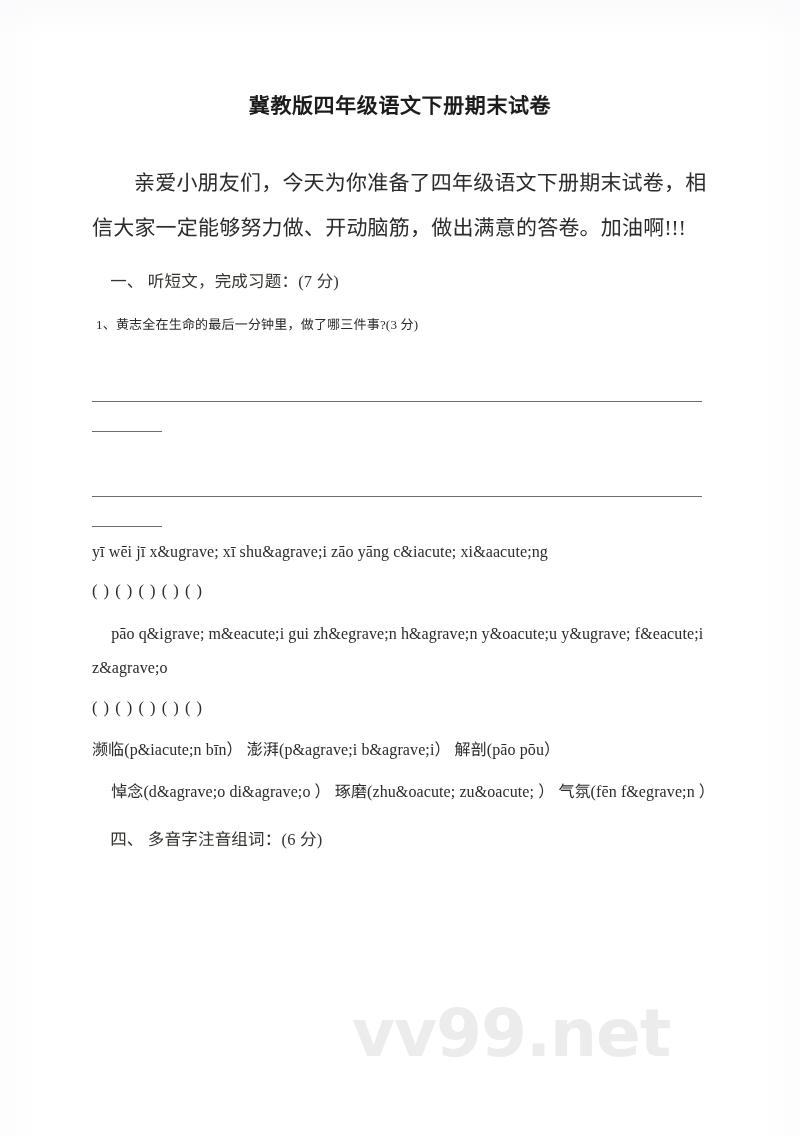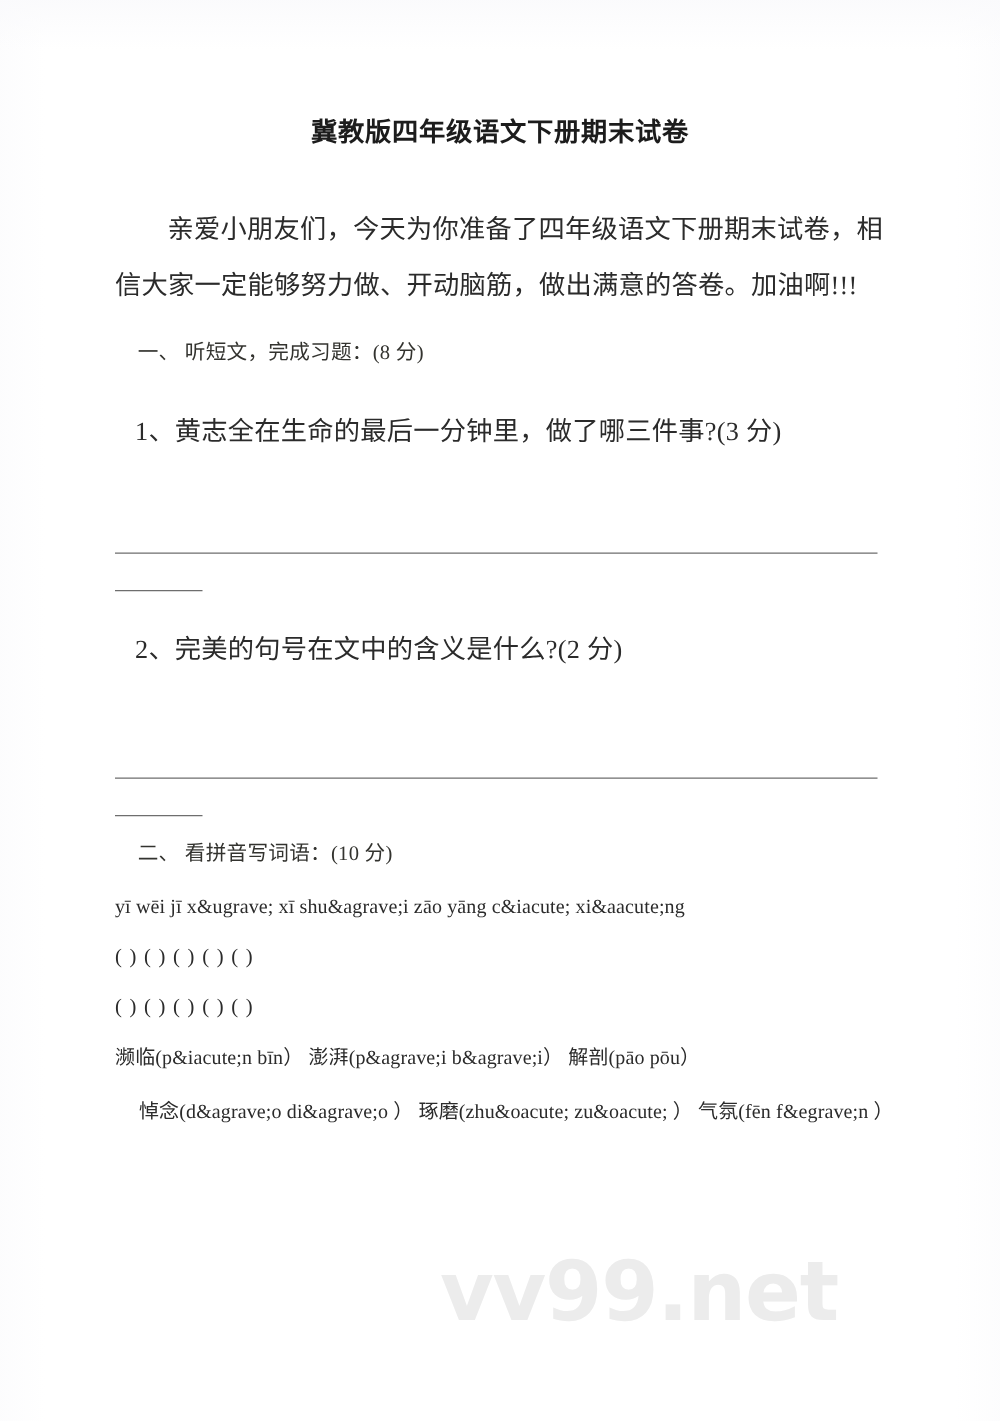--- a/index.html
+++ b/index.html
@@ -70,23 +70,23 @@
     margin: 0;
     padding-top: 12px;
     font-size: 16.5px;
     line-height: 2.15;
     color: #33332f;
     text-indent: 1.1em;
     letter-spacing: 0.2px;
   }
 
   .question {
-    margin: 16px;
+    margin: 4px;
     padding-top: 8px;
-    font-size: 21px;
+    font-size: 13px;
     line-height: 2.15;
     color: #2b2b2b;
     letter-spacing: 0.2px;
   }
 
   .body-line {
     margin: 0;
     padding-top: 8px;
     font-size: 16px;
     line-height: 2.15;
@@ -149,45 +149,45 @@
   <div class="scan-tint"></div>
 
   <div class="watermark">vv99.net</div>
 
   <div class="content">
 
     <h1 class="doc-title">冀教版四年级语文下册期末试卷</h1>
 
     <p class="intro">亲爱小朋友们，今天为你准备了四年级语文下册期末试卷，相信大家一定能够努力做、开动脑筋，做出满意的答卷。加油啊!!!</p>
 
-    <p class="section-heading">一、 听短文，完成习题：(8 分)</p>
+    <p class="section-heading">一、 听短文，完成习题：(7 分)</p>
 
     <p class="question">1、黄志全在生命的最后一分钟里，做了哪三件事?(3 分)</p>
 
     <div class="answer-space first">
       <div class="rule-long"></div>
       <div class="rule-short"></div>
     </div>
 
-    <p class="question">2、完美的句号在文中的含义是什么?(2 分)</p>
 
     <div class="answer-space second">
       <div class="rule-long"></div>
       <div class="rule-short"></div>
     </div>
 
-    <p class="section-heading">二、 看拼音写词语：(10 分)</p>
 
     <p class="body-line">yī wēi jī x&amp;ugrave; xī shu&amp;agrave;i zāo yāng c&amp;iacute; xi&amp;aacute;ng</p>
 
     <p class="paren-row">( ) ( ) ( ) ( ) ( )</p>
 
+    <p class="body-line indented">pāo q&amp;igrave; m&amp;eacute;i gui zh&amp;egrave;n h&amp;agrave;n y&amp;oacute;u y&amp;ugrave; f&amp;eacute;i z&amp;agrave;o</p>
 
     <p class="paren-row">( ) ( ) ( ) ( ) ( )</p>
 
 
     <p class="body-line">濒临(p&amp;iacute;n bīn） 澎湃(p&amp;agrave;i b&amp;agrave;i） 解剖(pāo pōu）</p>
 
     <p class="body-line indented">悼念(d&amp;agrave;o di&amp;agrave;o ） 琢磨(zhu&amp;oacute; zu&amp;oacute; ） 气氛(fēn f&amp;egrave;n ）</p>
 
+    <p class="section-heading">四、 多音字注音组词：(6 分)</p>
 
   </div>
 </div>
 
 </body></html>

